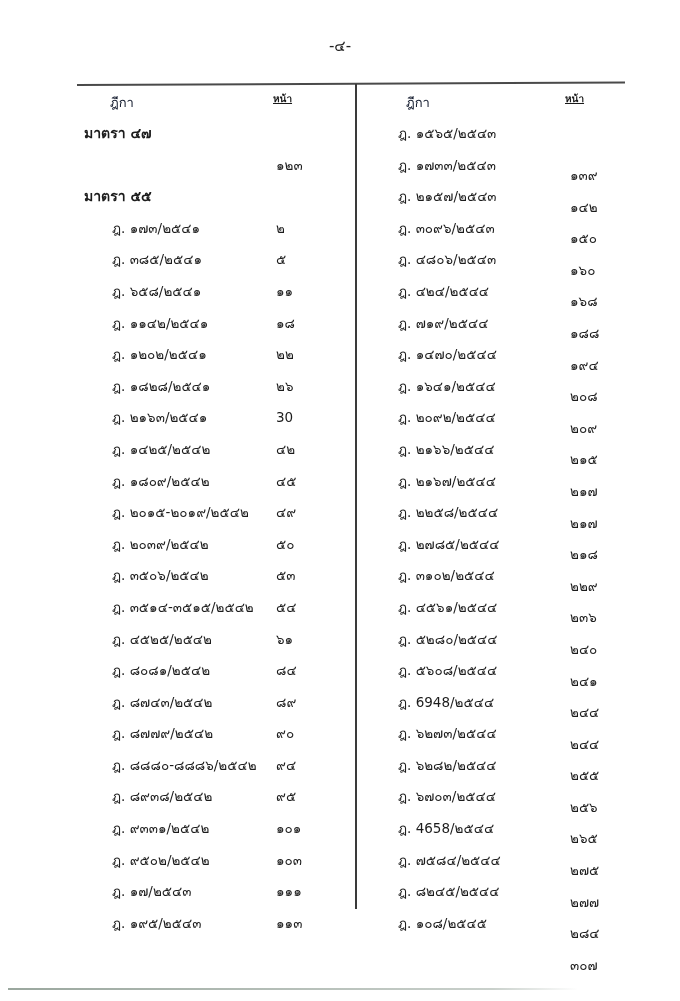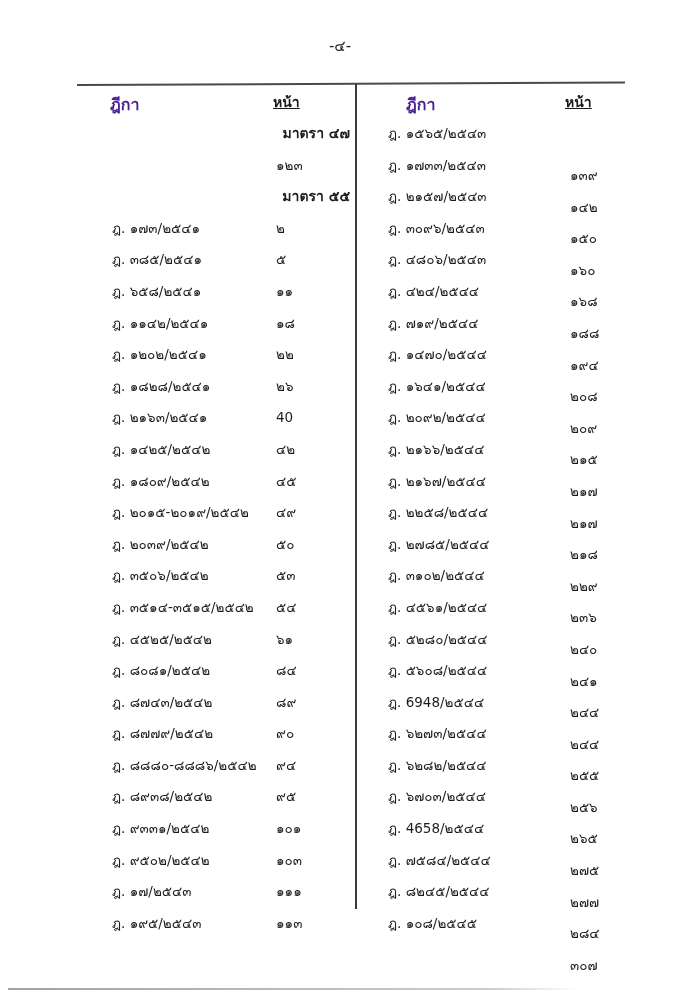--- a/index.html
+++ b/index.html
@@ -57,54 +57,52 @@
     .col-left { left: 80px; width: 270px; }
     .col-right { left: 388px; width: 230px; }
 
     .col-header {
       position: relative;
       height: 30px;
     }
     .ghost-label {
       position: absolute;
       top: 4px;
-      font-size: 16px;
-      color: #4c1d95;
-      font-weight: bold;
+      font-size: 13px;
+      color: #0f172a;
     }
     .col-left .ghost-label { left: 30px; }
     .col-right .ghost-label { left: 18px; }
     .page-head {
       position: absolute;
       top: 3px;
-      font-size: 14px;
+      font-size: 10px;
       font-weight: bold;
       text-decoration: underline;
       color: #1a1a1a;
     }
     .col-left .page-head { left: 193px; }
     .col-right .page-head { left: 177px; }
 
     .rows { list-style: none; margin: 0; padding: 0; }
     .row {
       position: relative;
       height: 31.6px;
       line-height: 31.6px;
       font-size: 13.5px;
       white-space: nowrap;
-      text-align: right;
     }
     .section-heading {
       font-weight: bold;
       font-size: 14px;
       padding-left: 4px;
     }
     .col-left .entry-case { position: absolute; left: 32px; }
     .col-left .entry-page { position: absolute; left: 196px; }
-    .col-right .entry-case { position: absolute; left: 0; }
+    .col-right .entry-case { position: absolute; left: 10px; }
     .col-right .entry-page { position: absolute; left: 182px; margin-top: 42px; }
   </style>
 </head>
 <body>
 
 <div class="page-number">-๔-</div>
 
 <div class="top-rule"></div>
 <div class="center-rule"></div>
 <div class="bottom-rule"></div>
@@ -139,21 +137,21 @@
       <li class="row">
         <span class="entry-case">ฎ. ๑๒๐๒/๒๕๔๑</span>
         <span class="entry-page">๒๒</span>
       </li>
       <li class="row">
         <span class="entry-case">ฎ. ๑๘๒๘/๒๕๔๑</span>
         <span class="entry-page">๒๖</span>
       </li>
       <li class="row">
         <span class="entry-case">ฎ. ๒๑๖๓/๒๕๔๑</span>
-        <span class="entry-page">40</span>
+        <span class="entry-page">30</span>
       </li>
       <li class="row">
         <span class="entry-case">ฎ. ๑๔๒๕/๒๕๔๒</span>
         <span class="entry-page">๔๒</span>
       </li>
       <li class="row">
         <span class="entry-case">ฎ. ๑๘๐๙/๒๕๔๒</span>
         <span class="entry-page">๔๕</span>
       </li>
       <li class="row">

